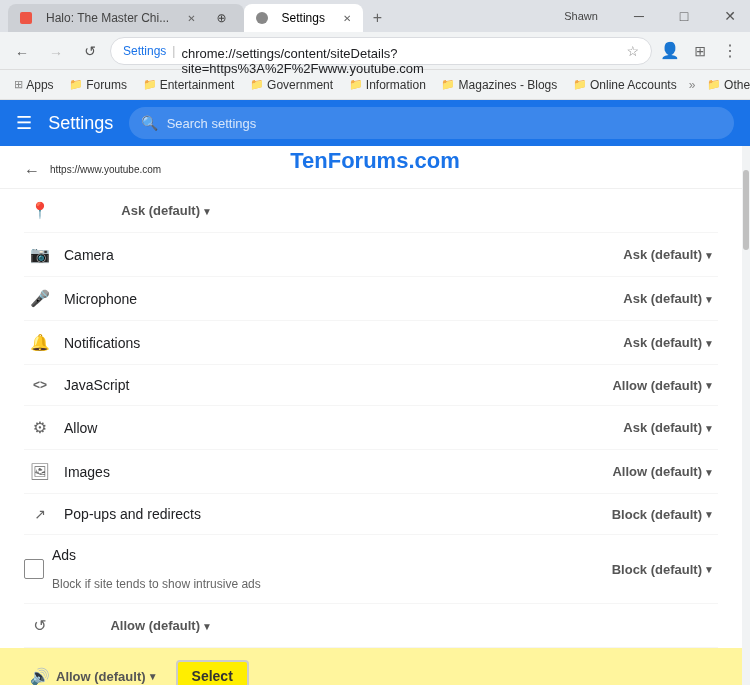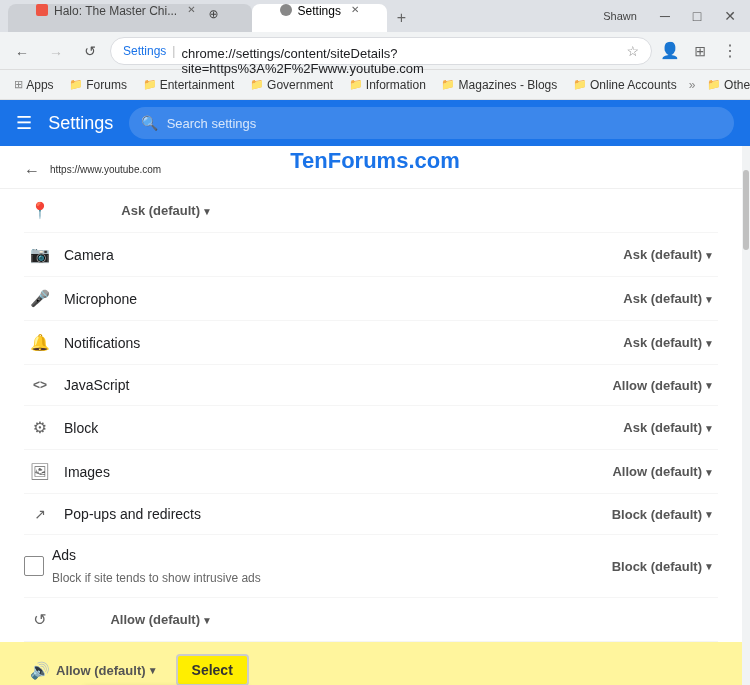--- a/index.html
+++ b/index.html
@@ -12,24 +12,24 @@
       display: flex;
       align-items: center;
       justify-content: space-between;
       padding: 0 8px;
       user-select: none;
     }
     .title-bar-left { display: flex; align-items: center; gap: 6px; }
     .tab-group { display: flex; align-items: flex-end; height: 32px; }
     .tab {
       height: 28px;
-      padding: 0 28px;
-      display: flex;
-      align-items: flex-start;
-      gap: 6px;
+      padding: 0 12px;
+      display: flex;
+      align-items: center;
+      gap: 14px;
       border-radius: 8px 8px 0 0;
       font-size: 12px;
       cursor: pointer;
       position: relative;
     }
     .tab.active { background: #fff; }
     .tab.inactive { background: #cdd0d5; color: #444; }
     .tab-close { font-size: 10px; color: #666; margin-left: 4px; cursor: pointer; }
     .new-tab-btn { width: 28px; height: 28px; display: flex; align-items: center; justify-content: center; font-size: 16px; color: #666; cursor: pointer; }
     .user-name { font-size: 11px; color: #444; margin-right: 6px; }
@@ -180,21 +180,21 @@
       width: 32px;
       display: flex;
       align-items: center;
       justify-content: center;
       color: #666;
       font-size: 16px;
       flex-shrink: 0;
     }
     .setting-label-group { flex: 1; padding-left: 8px; }
     .setting-label { font-size: 14px; color: #202124; }
-    .setting-sublabel { font-size: 12px; color: #666; margin-top: 8px; }
+    .setting-sublabel { font-size: 12px; color: #666; margin-top: 14px; }
     .setting-control {
       display: flex;
       align-items: center;
       gap: 4px;
       min-width: 160px;
       justify-content: flex-end;
       position: relative;
     }
     .dropdown-wrapper {
       position: relative;
@@ -263,21 +263,21 @@
         <span style="width:20px;height:20px;display:inline-flex;align-items:center;justify-content:center;margin-left:2px;">⊕</span>
       </div>
       <div class="tab active">
         <span style="width:12px;height:12px;background:#888;border-radius:50%;display:inline-block;"></span>
         <span>Settings</span>
         <span class="tab-close">✕</span>
       </div>
       <div class="new-tab-btn">+</div>
     </div>
   </div>
-  <div style="display:flex;align-items:center;gap:11px;">
+  <div style="display:flex;align-items:center;gap:24px;">
     <span class="user-name">Shawn</span>
     <span style="font-size:14px;color:#555;cursor:pointer;padding:0 6px;">─</span>
     <span style="font-size:14px;color:#555;cursor:pointer;padding:0 6px;">□</span>
     <span style="font-size:14px;color:#555;cursor:pointer;padding:0 6px;">✕</span>
   </div>
 </div>
 
 <div class="address-bar">
   <div class="nav-btn">←</div>
   <div class="nav-btn" style="color:#bbb;">→</div>
@@ -412,21 +412,21 @@
           <div class="dropdown-wrapper">
             <span style="font-size:13px;color:#555;padding-right:16px;">Allow (default)</span>
             <span class="dropdown-arrow">▼</span>
           </div>
         </div>
       </div>
 
       <div class="setting-row">
         <div class="setting-icon">⚙</div>
         <div class="setting-label-group">
-          <div class="setting-label">Block</div>
+          <div class="setting-label">Allow</div>
         </div>
         <div class="setting-control">
           <div class="dropdown-wrapper">
             <span style="font-size:13px;color:#555;padding-right:16px;">Ask (default)</span>
             <span class="dropdown-arrow">▼</span>
           </div>
         </div>
       </div>
 
       <div class="setting-row">

